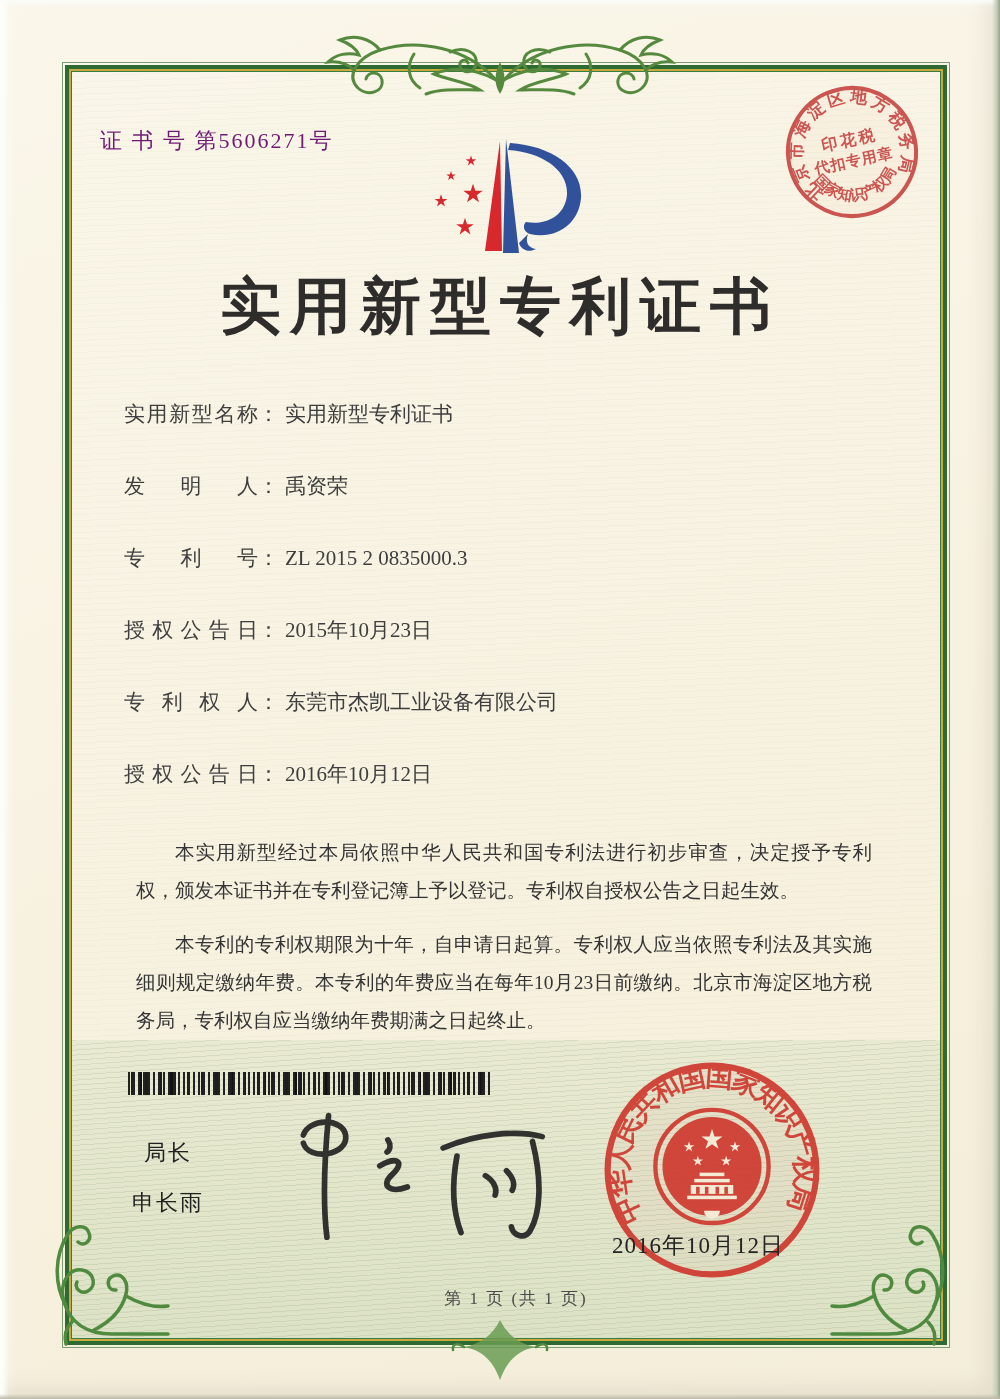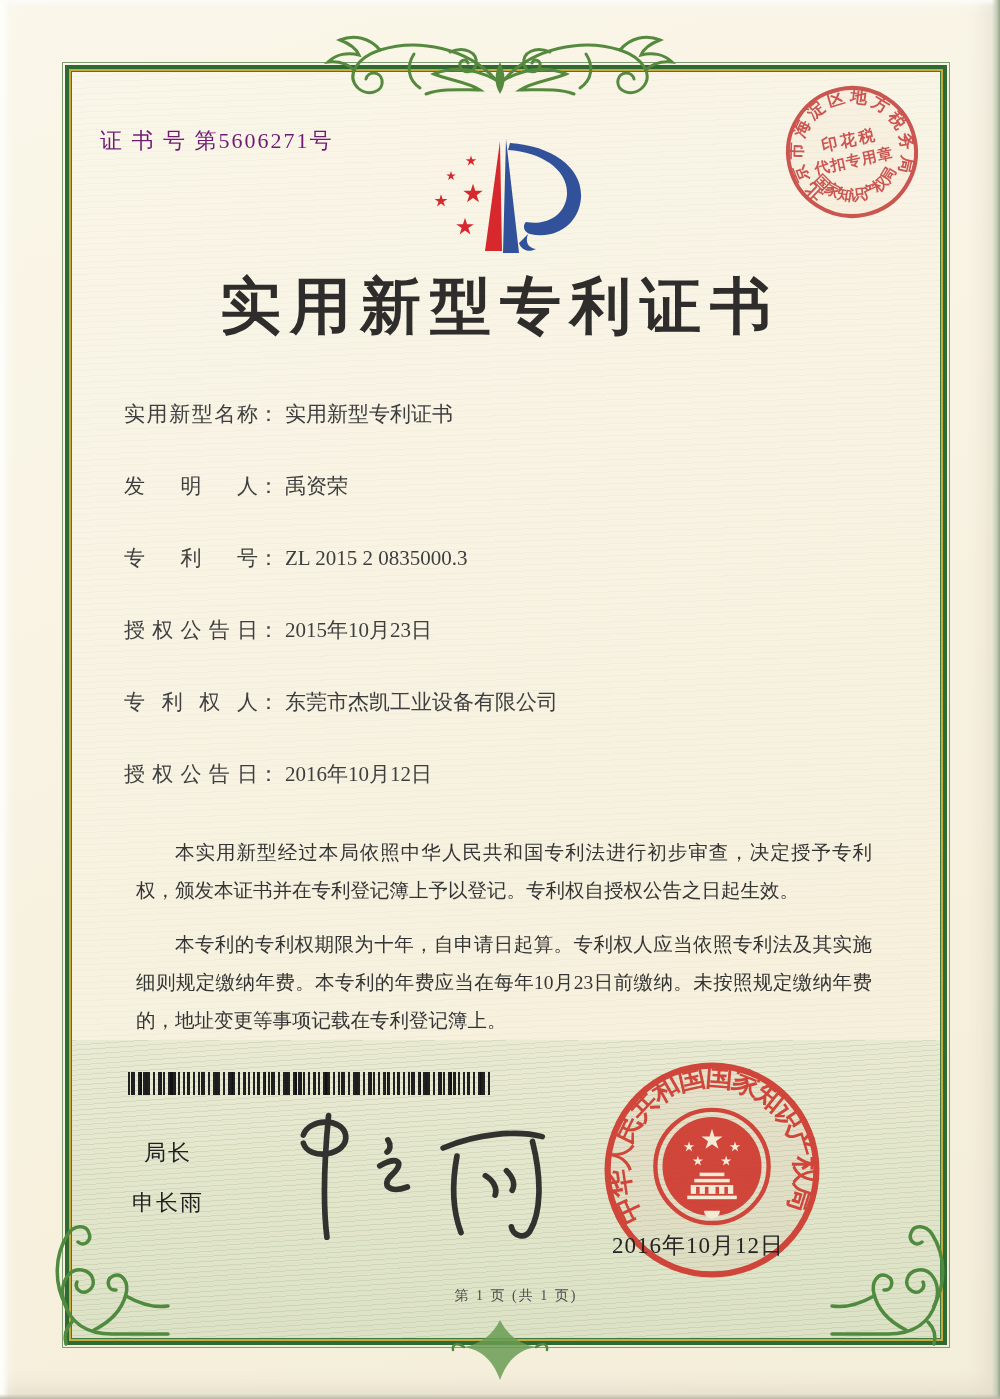--- a/index.html
+++ b/index.html
@@ -41,21 +41,21 @@
   .fields{left:124px;right:90px;top:400px;z-index:2;}
   .field{font-size:21px;color:#3e3e3e;margin-bottom:44px;white-space:nowrap;}
   .field:last-child{margin-bottom:8px;}
   .flabel{display:inline-block;width:134px;text-align:justify;text-align-last:justify;vertical-align:bottom;}
   .fsep{padding-right:6px;}
   .paras{left:120px;right:112px;top:818px;font-size:19.5px;line-height:38px;color:#343434;text-align:justify;z-index:2;}
   .paras p{margin:16px;text-indent:2em;}
   .director{left:132px;top:1138px;z-index:2;font-family:"Liberation Sans","DejaVu Sans",sans-serif;font-size:22px;color:#212121;}
   .director div{margin-bottom:20px;letter-spacing:2px;text-align:center;}
   .seal-date{left:612px;top:1230px;font-size:23px;color:#242424;letter-spacing:1px;z-index:4;}
-  .footer{left:0;right:0;top:1287px;text-align:center;font-size:14px;color:#4c4c4c;letter-spacing:2px;z-index:2;padding-left:32px;}
+  .footer{left:0;right:0;top:1287px;text-align:center;font-size:17px;color:#4c4c4c;letter-spacing:2px;z-index:2;padding-left:32px;}
   
   .barcode{
     left:128px;top:1072px;width:362px;height:23px;z-index:2;
     background-image:
       repeating-linear-gradient(90deg,#222 0 2px,rgba(0,0,0,0) 2px 5px),
       repeating-linear-gradient(90deg,rgba(0,0,0,0) 0 3px,#1d1d1d 3px 6px,rgba(0,0,0,0) 6px 14px),
       repeating-linear-gradient(90deg,rgba(0,0,0,0) 0 11px,#111 11px 14px,rgba(0,0,0,0) 14px 31px);
   }
   
   .logo{left:418px;top:136px;z-index:2;}
@@ -179,21 +179,21 @@
   <div class="field">
     <span class="flabel">专利权人</span><span class="fsep">：</span><span>东莞市杰凯工业设备有限公司</span>
   </div>
   <div class="field">
     <span class="flabel">授权公告日</span><span class="fsep">：</span><span>2016年10月12日</span>
   </div>
 </div>
 
 <div class="abs paras">
   <p>本实用新型经过本局依照中华人民共和国专利法进行初步审查，决定授予专利权，颁发本证书并在专利登记簿上予以登记。专利权自授权公告之日起生效。</p>
-  <p>本专利的专利权期限为十年，自申请日起算。专利权人应当依照专利法及其实施细则规定缴纳年费。本专利的年费应当在每年10月23日前缴纳。未按照规定缴纳年费的，地址变更等事项记载在专利登记簿上。</p>
+  <p>本专利的专利权期限为十年，自申请日起算。专利权人应当依照专利法及其实施细则规定缴纳年费。本专利的年费应当在每年10月23日前缴纳。北京市海淀区地方税务局，专利权自应当缴纳年费期满之日起终止。</p>
 </div>
 
 <div class="abs barcode"></div>
 
 <div class="abs director">
   <div>局长</div>
   <div>申长雨</div>
 </div>
 
 <svg class="abs signature" width="260" height="132" viewBox="0 0 320 160">

